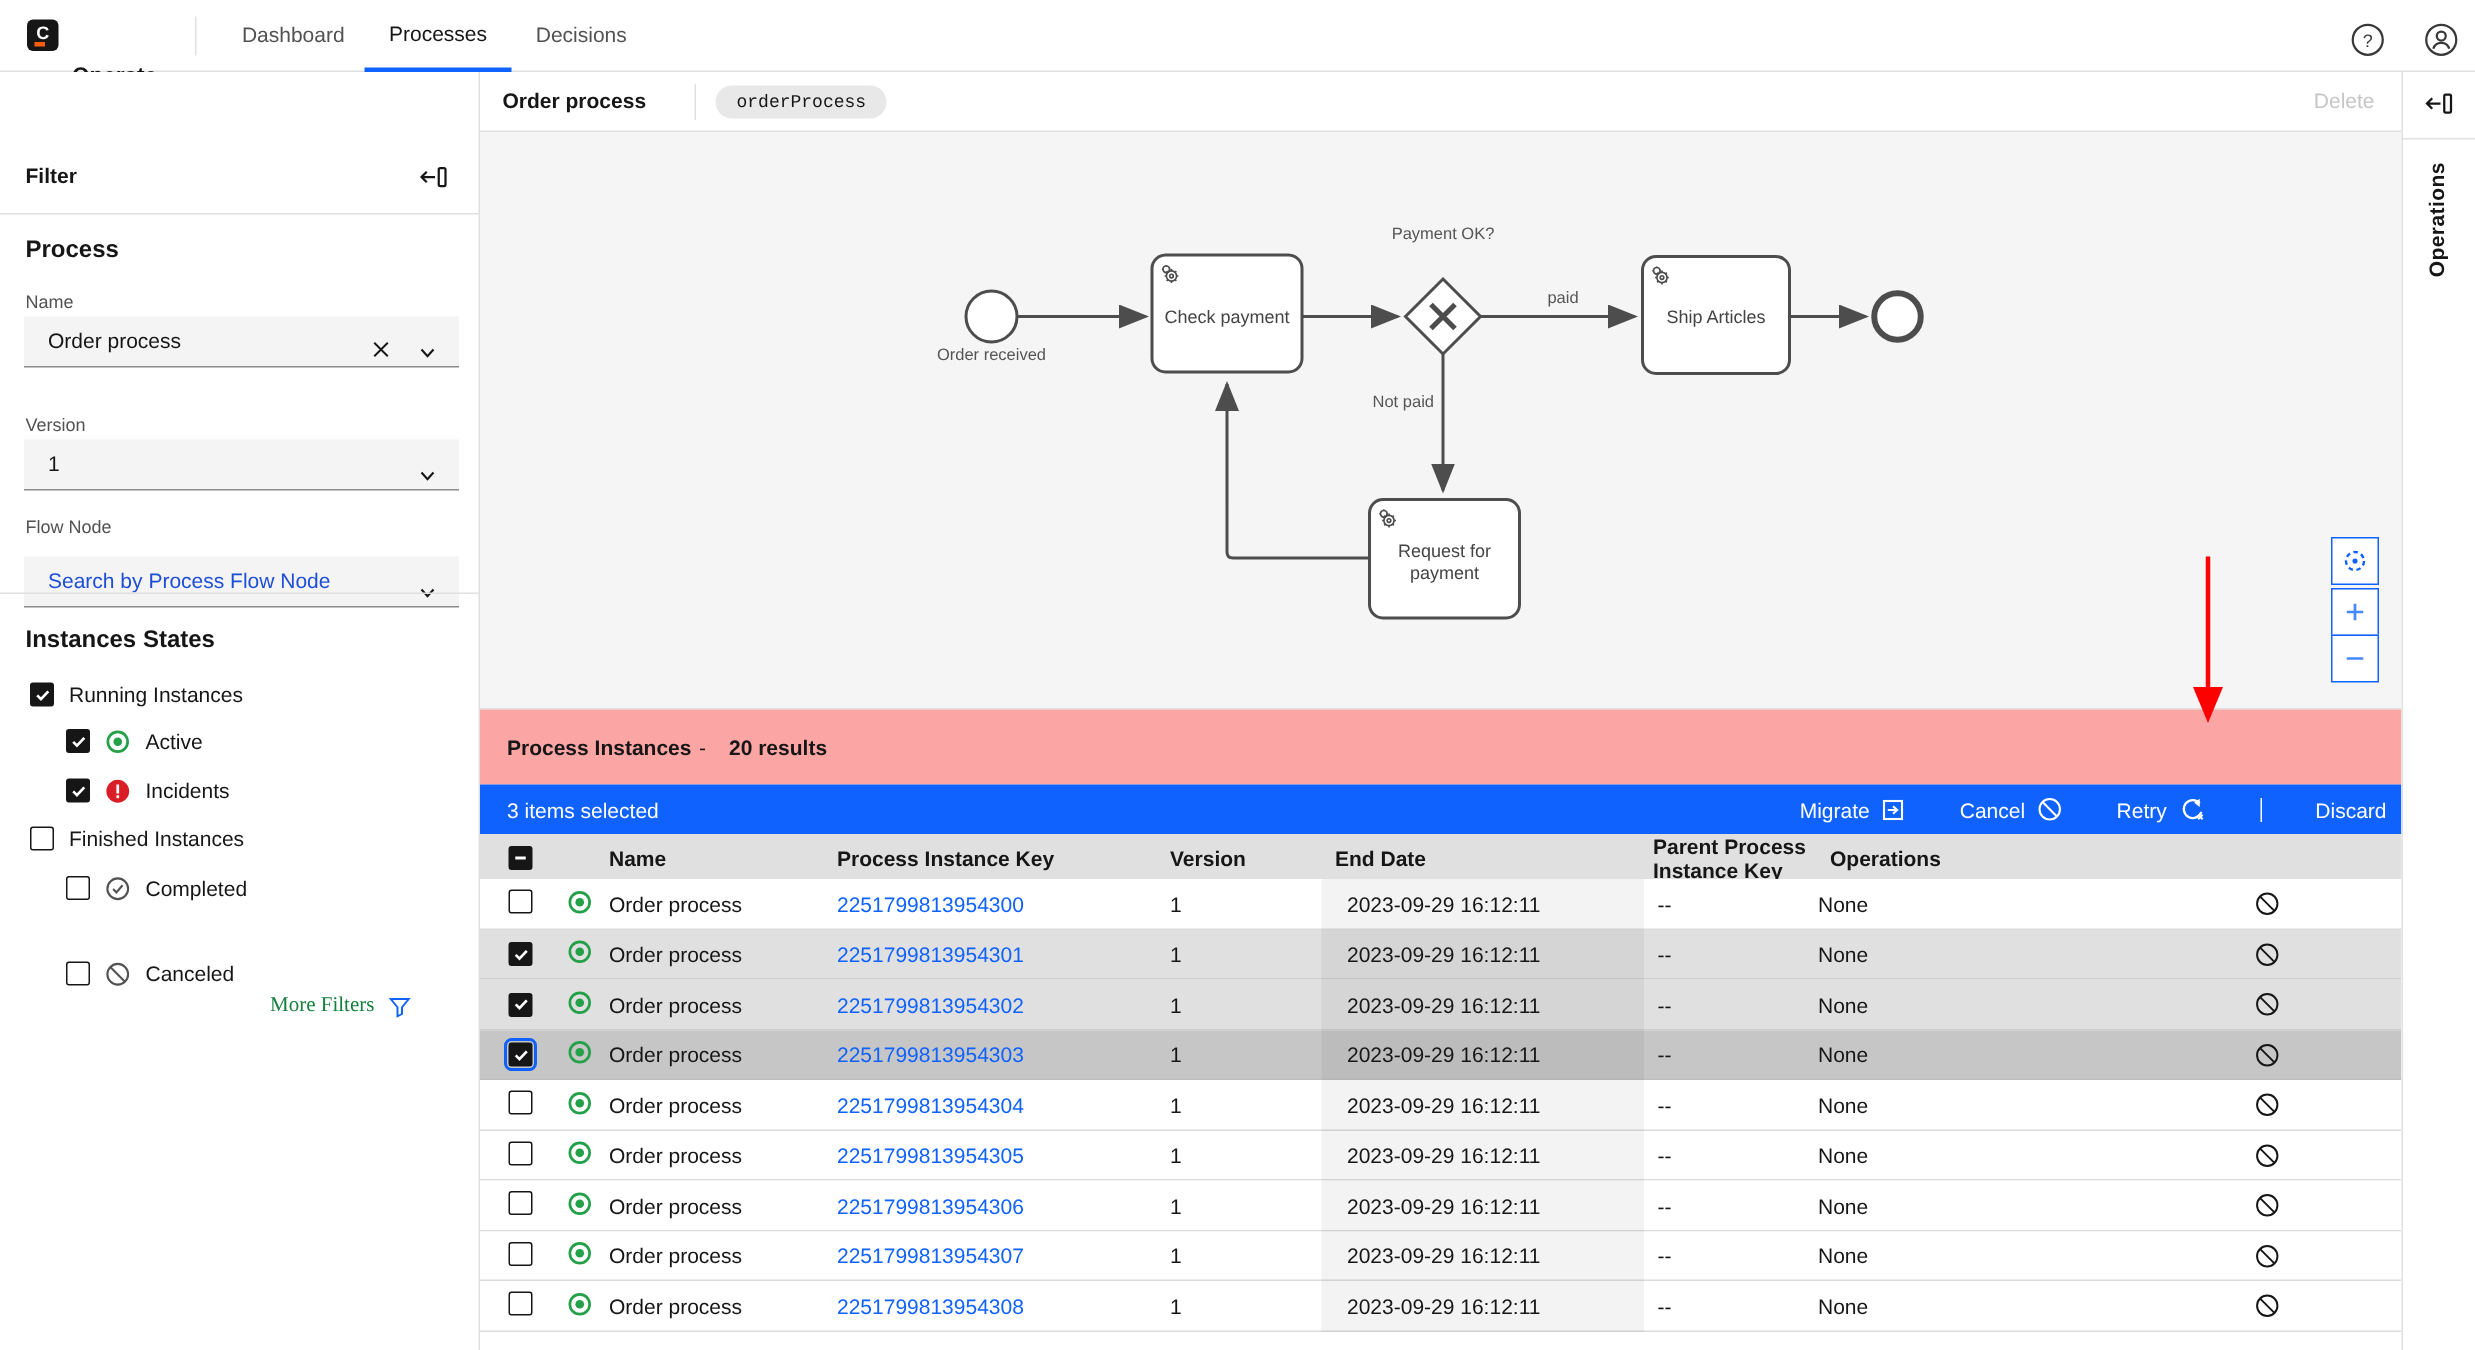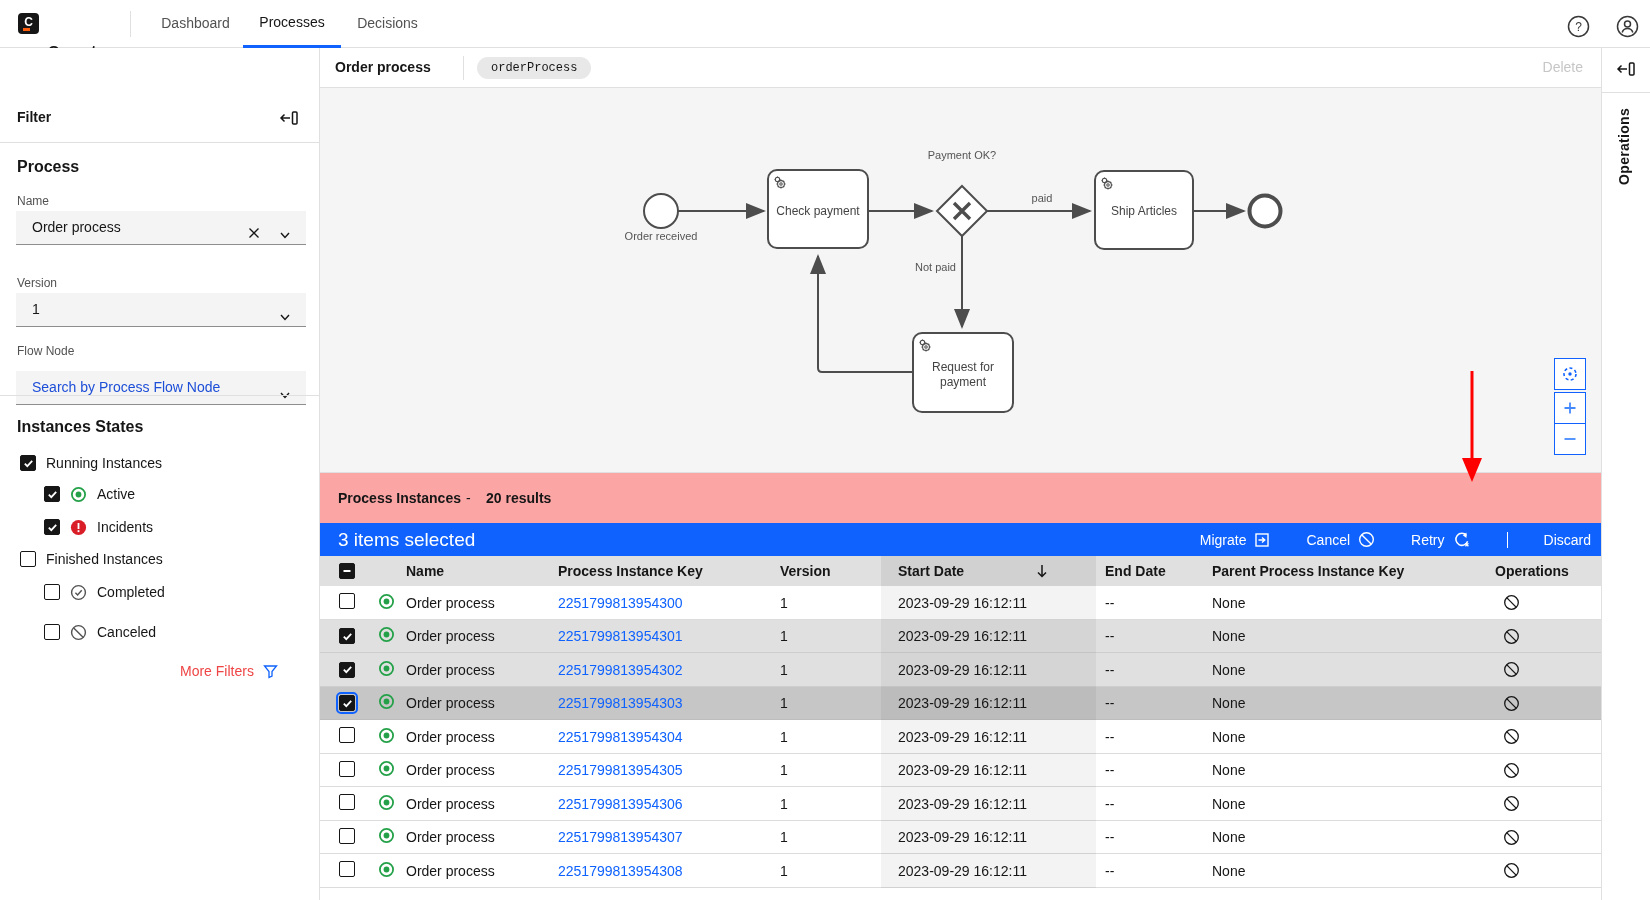--- a/index.html
+++ b/index.html
@@ -32,21 +32,21 @@
   .fp-field .ph { color:#1d4ed8; }
   .field-x { position:absolute; right:44px; top:9px; width:16px; height:16px; cursor:pointer; }
   .field-chev { position:absolute; right:14px; top:10px; width:14px; height:14px; }
   .cb-row { position:absolute; height:18px; display:flex; align-items:center; gap:10px; }
   .cbx { width:16px; height:16px; border:1px solid #161616; border-radius:2px; background:#fff; display:inline-flex; align-items:center; justify-content:center; flex:none; cursor:pointer; }
   .cbx.checked { background:#161616; border-color:#161616; }
   .cbx.mixed { background:#161616; border-color:#161616; }
   .cbx.focused { outline:2px solid #0f62fe; outline-offset:1px; }
   .cb-label { font-size:14px; color:#161616; }
   .state-ic { width:17px; height:17px; flex:none; }
-  .linkbtn { color:#ef4444; font-size:14px; cursor:pointer; background:none; border:none; font-family:Liberation Sans, sans-serif; }
+  .linkbtn { color:#15803d; font-size:14px; cursor:pointer; background:none; border:none; font-family:Liberation Serif, serif; }
   .more-filters { position:absolute; left:180px; top:615px; display:flex; align-items:center; gap:9px; }
 
   
   .mheader { position:absolute; left:0; top:0; width:1281px; height:40px; background:#fff; border-bottom:1px solid #e0e0e0; }
   .mtitle { position:absolute; left:15px; top:11px; font-size:14px; font-weight:bold; }
   .mh-divider { position:absolute; left:143px; top:8px; width:1px; height:24px; background:#e0e0e0; }
   .badge { position:absolute; left:157px; top:9px; height:22px; background:#e8e8e8; border-radius:11px; font-family:"Liberation Mono", monospace; font-size:12px; line-height:22px; padding:0 14px; color:#161616; }
   .delete-btn { position:absolute; right:18px; top:11px; font-size:14px; color:#c6c6c6; background:none; border:none; font-family:inherit; }
 
   
@@ -54,21 +54,21 @@
   .zoombtn { position:absolute; width:32px; height:32px; background:#fff; border:1px solid #0f62fe; color:#0f62fe; cursor:pointer; display:flex; align-items:center; justify-content:center; font-size:18px; line-height:1; font-family:inherit; }
   .red-arrow { position:absolute; left:1135px; top:300px; width:34px; height:140px; z-index:20; pointer-events:none; }
 
   
   .inst-bar { position:absolute; left:0; top:425px; width:1281px; height:50px; background:#fca5a5; }
   .inst-bar .t1 { position:absolute; left:18px; top:17px; font-size:14px; font-weight:bold; }
   .inst-bar .dash { position:absolute; left:146px; top:17px; font-size:14px; }
   .inst-bar .t2 { position:absolute; left:166px; top:17px; font-size:14px; font-weight:bold; }
 
   .action-bar { position:absolute; left:0; top:475px; width:1281px; height:33px; background:#0f62fe; color:#fff; display:flex; align-items:center; }
-  .action-bar .sel-text { font-size:19px; margin-left:18px; }
+  .action-bar .sel-text { font-size:14px; margin-left:18px; }
   .ab-actions { margin-left:auto; display:flex; align-items:center; gap:36px; margin-right:10px; }
   .ab-btn { display:flex; align-items:center; gap:8px; color:#fff; font-size:14px; background:none; border:none; font-family:inherit; cursor:pointer; }
   .ab-sep { width:1px; height:16px; background:#fff; }
 
   
   .tgrid { display:grid; grid-template-columns:56px 25px 150px 220px 110px 215px 110px 275px 120px; align-items:center; }
   .thead { position:absolute; left:0; top:508px; width:1281px; height:30px; background:#e0e0e0; font-weight:bold; font-size:14px; }
   .thead .c-start { background:#d1d1d1; height:30px; display:flex; align-items:center; }
   .tbody { position:absolute; left:0; top:538px; width:1281px; height:314px; overflow:hidden; }
   .trow { height:33.5px; border-bottom:1px solid #dcdcdc; background:#fff; font-size:14px; }
@@ -212,21 +212,21 @@
     <span class="cb-label">Finished Instances</span>
   </div>
         <div class="cb-row" style="left:44px;top:535px;">
     <span class="cbx "></span>
     <svg class="state-ic" viewBox="0 0 17 17">
             <circle cx="8.5" cy="8.5" r="6.9" fill="none" stroke="#525252" stroke-width="1.4"></circle>
             <path d="M5.4 8.7 L7.6 10.9 L11.7 6.2" fill="none" stroke="#525252" stroke-width="1.4"></path>
           </svg>
     <span class="cb-label">Completed</span>
   </div>
-        <div class="cb-row" style="left:44px;top:575px;">
+        <div class="cb-row" style="left:44px;top:592px;">
     <span class="cbx "></span>
     <svg class="state-ic" viewBox="0 0 17 17">
             <circle cx="8.5" cy="8.5" r="6.9" fill="none" stroke="#525252" stroke-width="1.4"></circle>
             <line x1="3.7" y1="3.9" x2="13.3" y2="13.5" stroke="#525252" stroke-width="1.4"></line>
           </svg>
     <span class="cb-label">Canceled</span>
   </div>
       </div>
 
     <div class="more-filters">
@@ -358,26 +358,20 @@
     <div class="thead tgrid">
       <div class="c-cb"><span class="cbx mixed">
             <svg width="10" height="10" viewBox="0 0 10 10">
               <line x1="1.5" y1="5" x2="8.5" y2="5" stroke="#fff" stroke-width="2"></line>
             </svg>
           </span></div>
       <div></div>
       <div class="c-name">Name</div>
       <div class="c-key">Process Instance Key</div>
       <div class="c-ver">Version</div>
-      <div class="c-start">
-        <span>Start Date</span>
-        <svg class="sort-ic" width="16" height="16" viewBox="0 0 16 16">
-            <path d="M8 2 V13 M4 9.5 L8 13.5 L12 9.5" fill="none" stroke="#161616" stroke-width="1.5"></path>
-          </svg>
-      </div>
       <div class="c-end">End Date</div>
       <div class="c-parent">Parent Process Instance Key</div>
       <div class="c-ops">Operations</div>
     </div>
 
     <div class="tbody" id="table-body">
         <div class="trow tgrid">
     <div class="c-cb"><span class="cbx"></span></div>
     <div class="c-ic"><svg class="state-ic" viewBox="0 0 17 17">
               <circle cx="8.5" cy="8.5" r="6.6" fill="none" stroke="#24a148" stroke-width="1.8"></circle>

